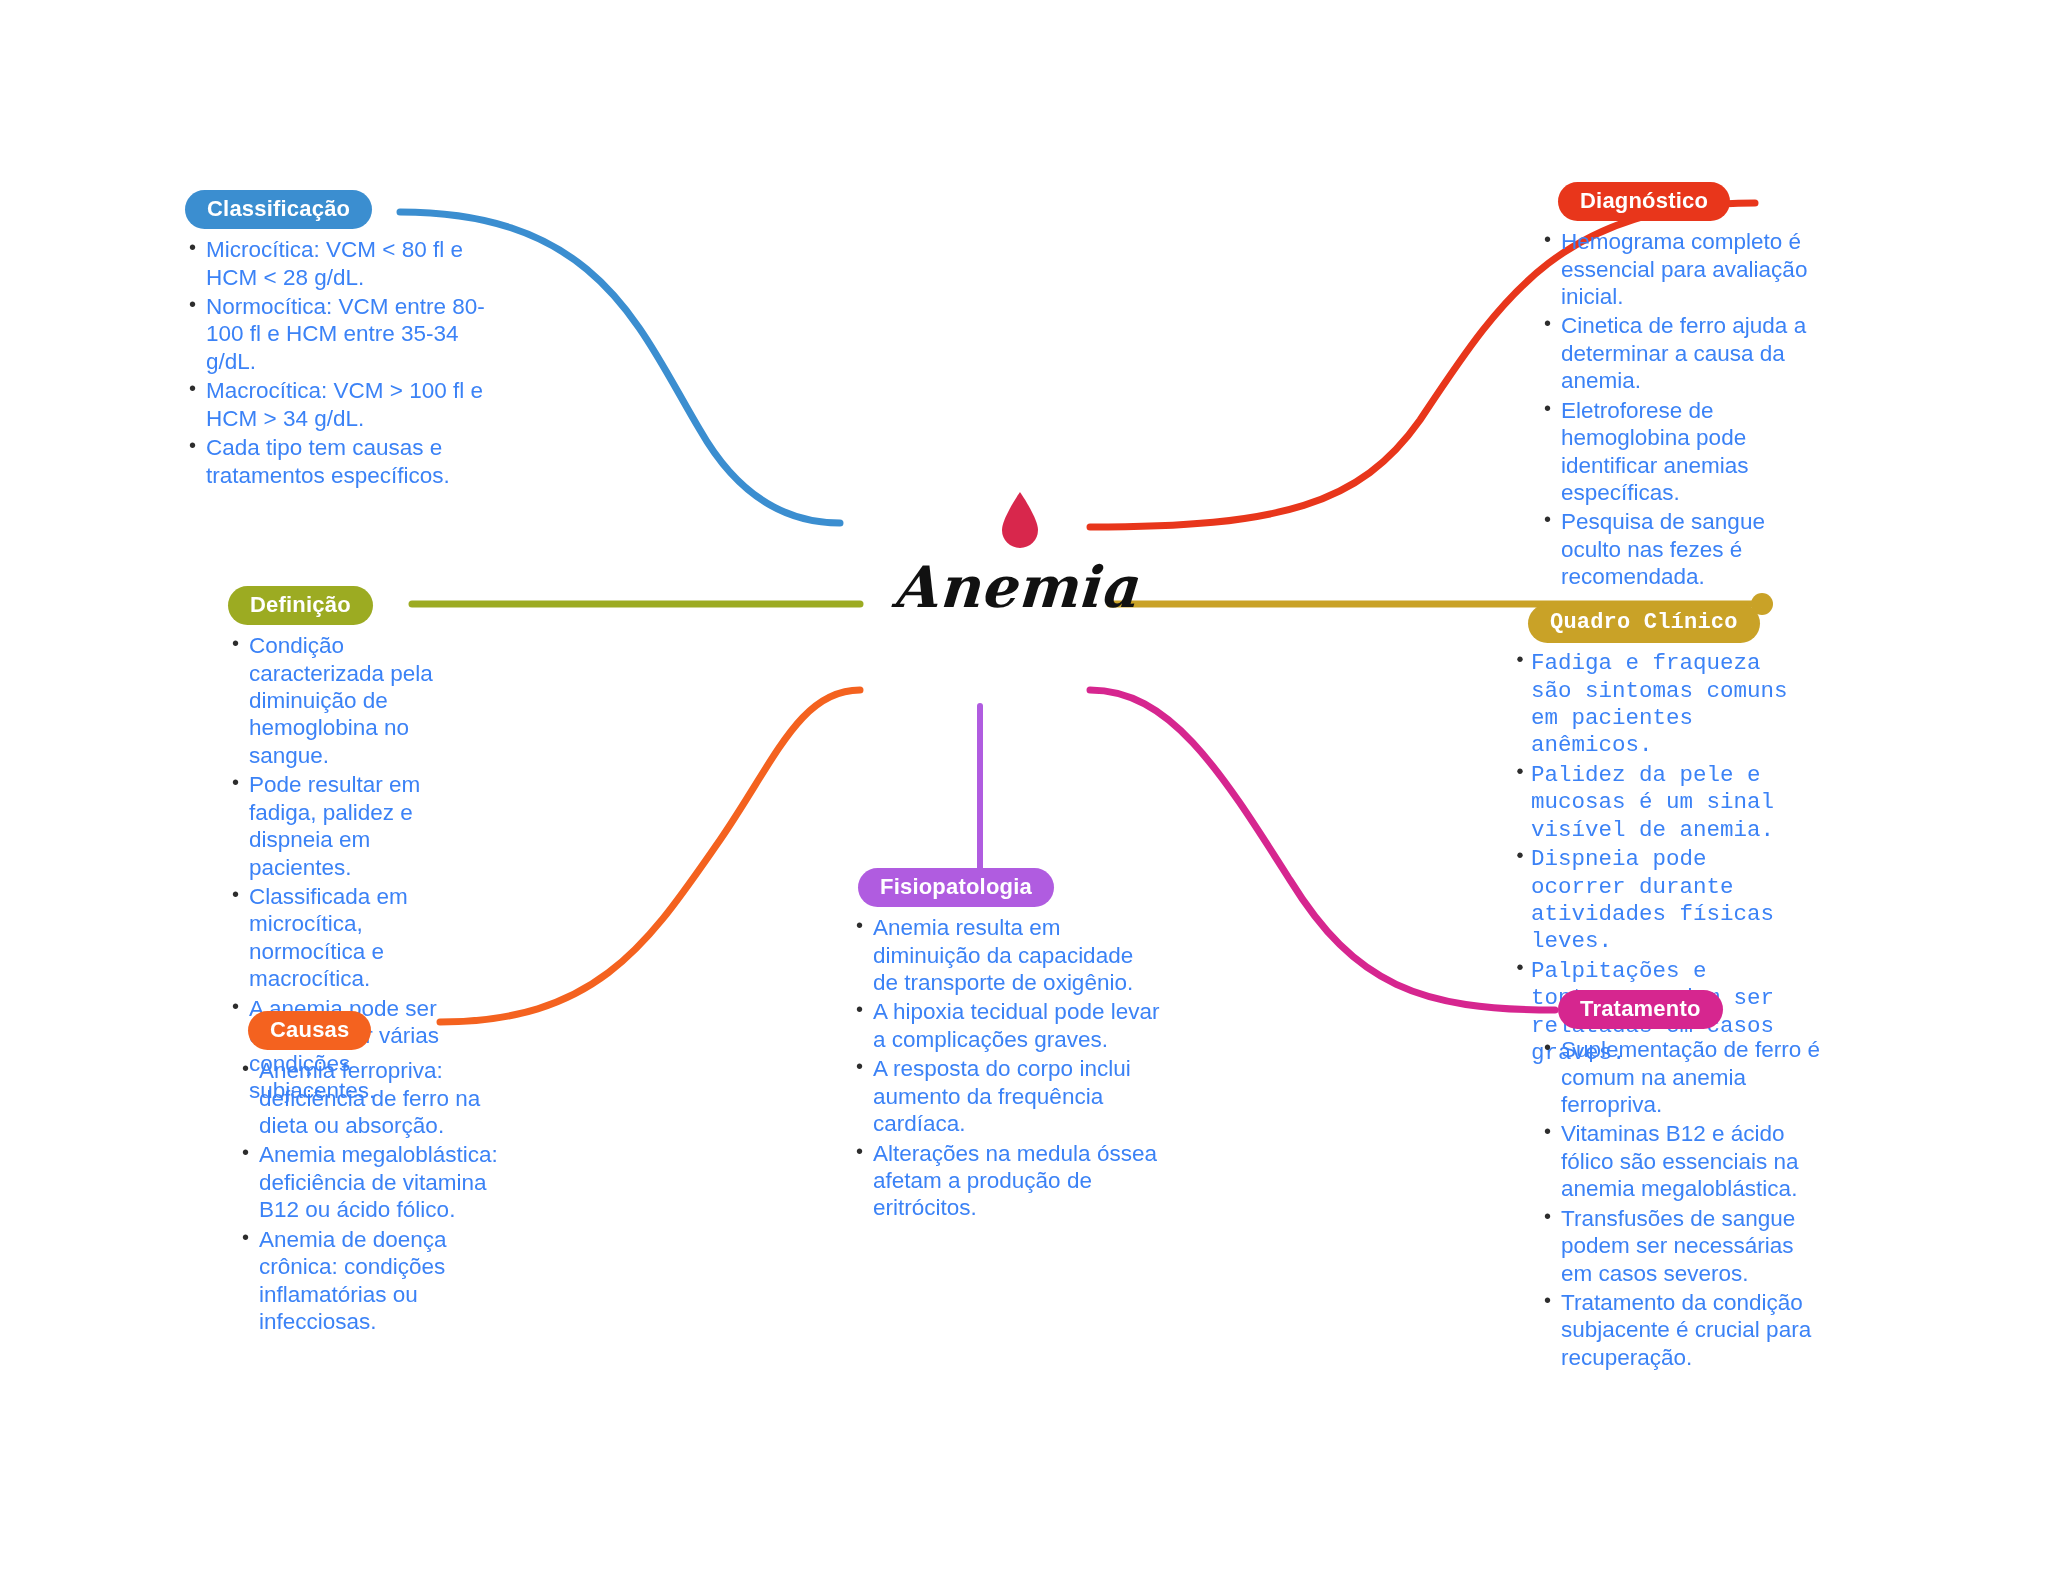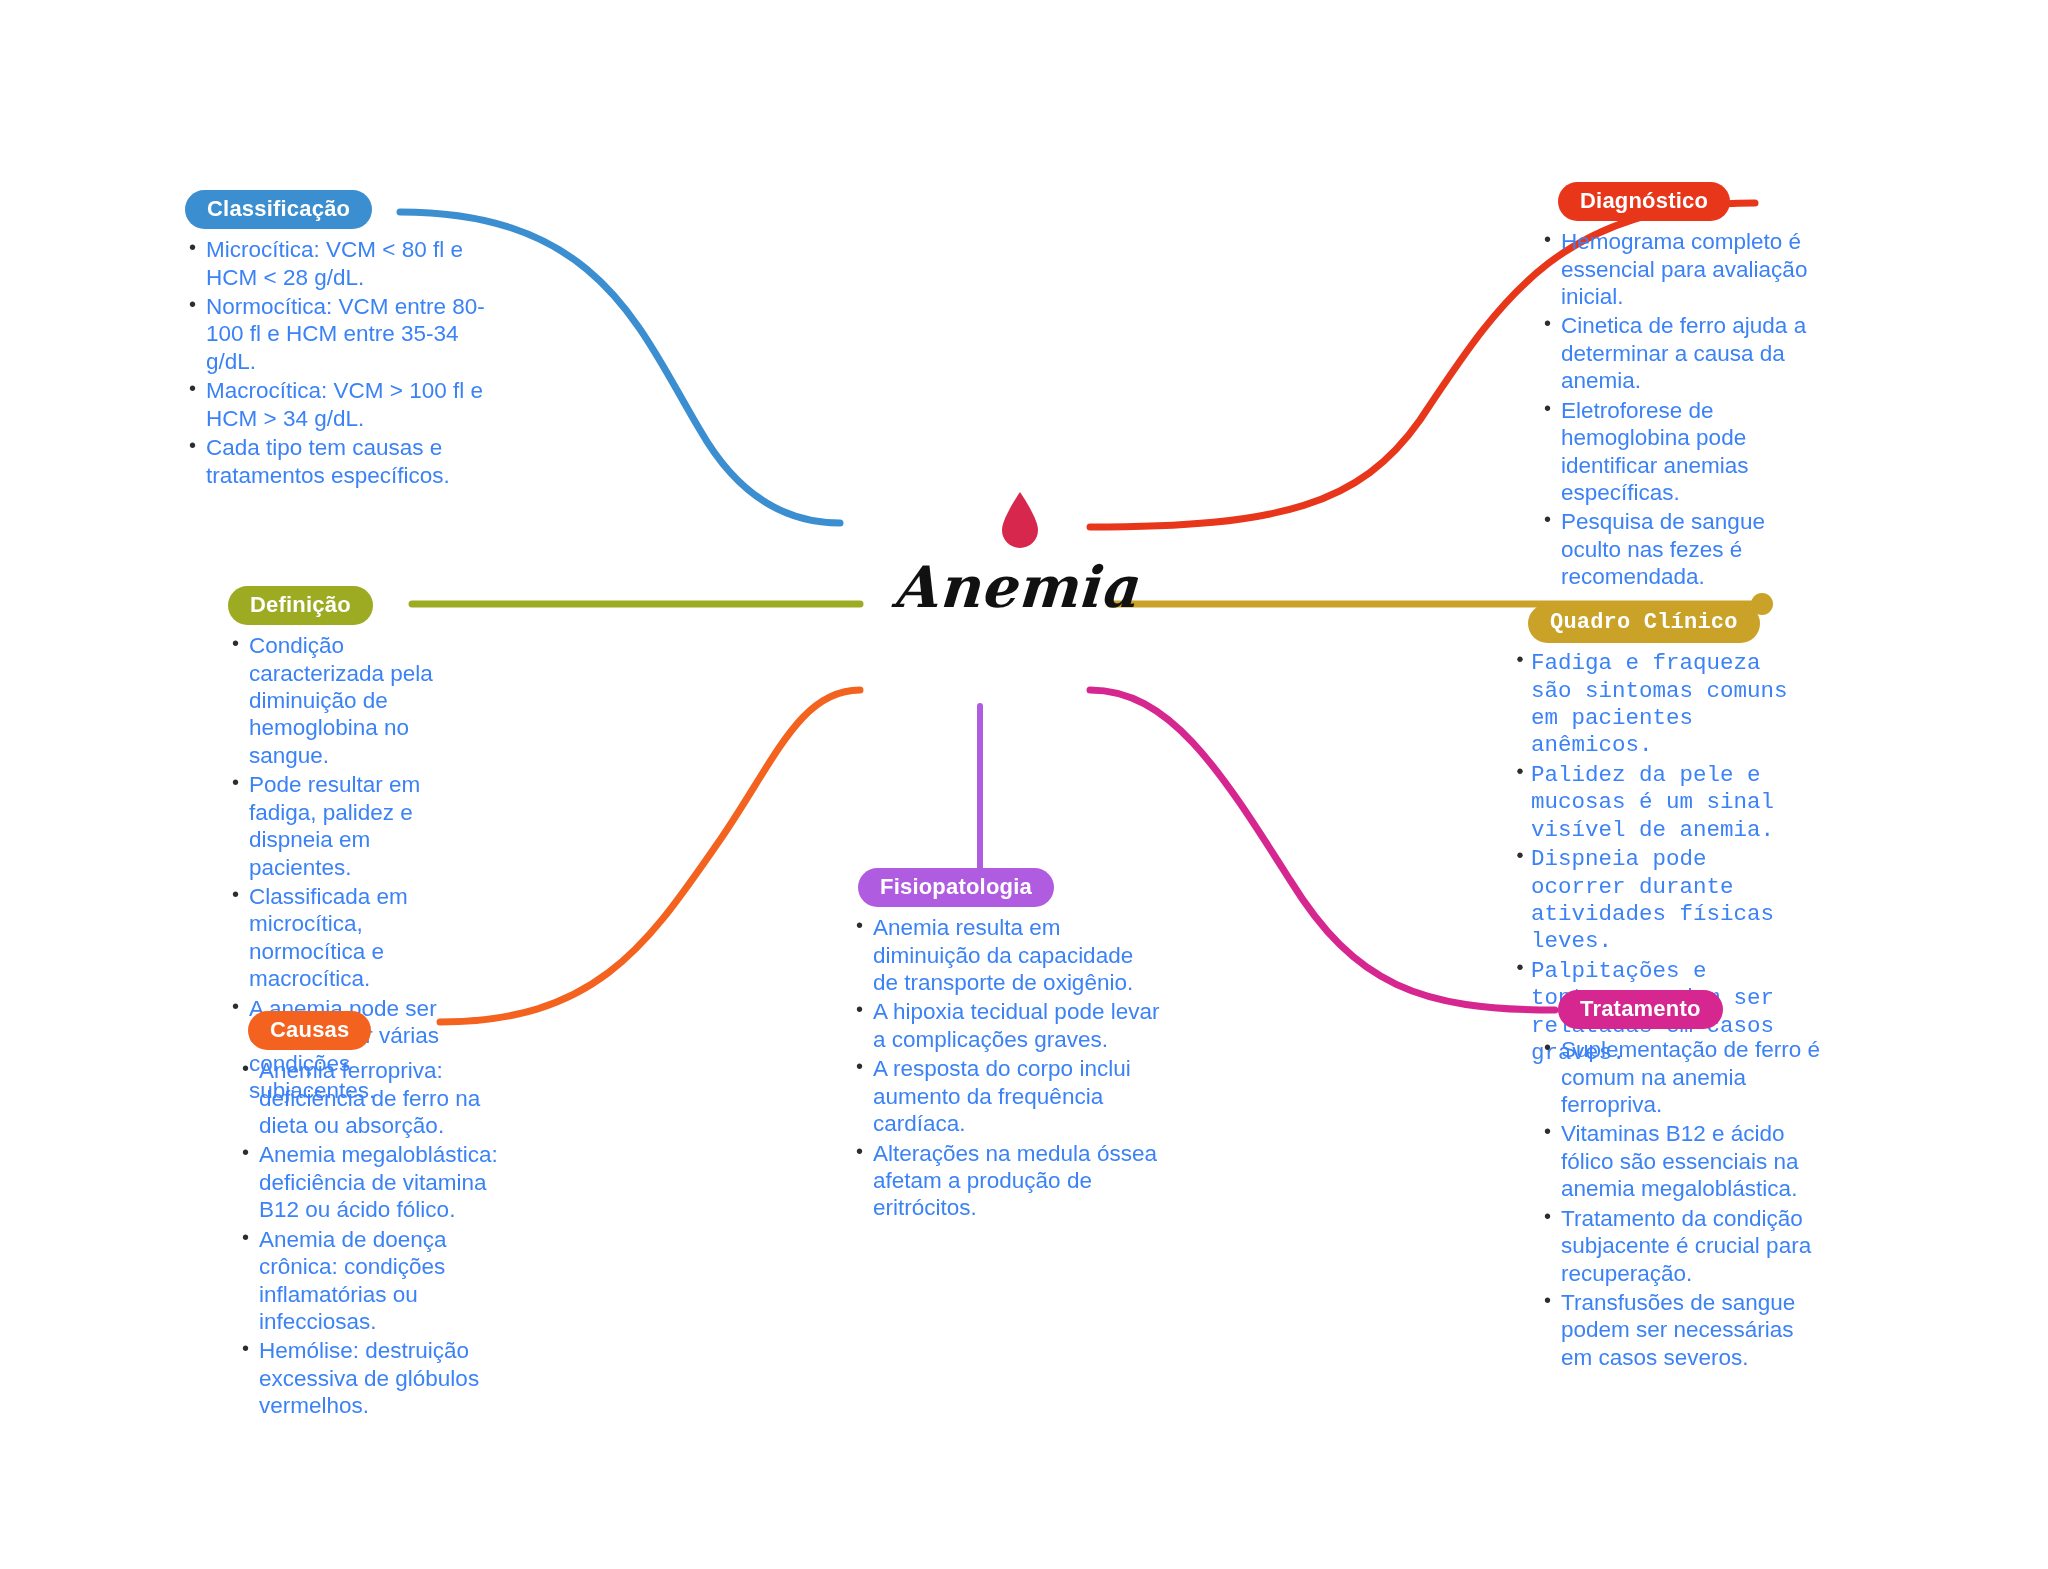--- a/index.html
+++ b/index.html
@@ -174,37 +174,36 @@
       <li>Palpitações e tonturas podem ser relatadas em casos graves.</li>
     </ul>
   </div>
 
   <div class="branch" id="branch-causas">
     <div class="branch-pill" style="background:#F4621F">Causas</div>
     <ul class="branch-list">
       <li>Anemia ferropriva: deficiência de ferro na dieta ou absorção.</li>
       <li>Anemia megaloblástica: deficiência de vitamina B12 ou ácido fólico.</li>
       <li>Anemia de doença crônica: condições inflamatórias ou infecciosas.</li>
-      <li>Hemólise: destruição excessiva de glóbulos vermelhos.</li>
     </ul>
   </div>
 
   <div class="branch" id="branch-fisiopatologia">
     <div class="branch-pill" style="background:#B05CE0">Fisiopatologia</div>
     <ul class="branch-list">
       <li>Anemia resulta em diminuição da capacidade de transporte de oxigênio.</li>
       <li>A hipoxia tecidual pode levar a complicações graves.</li>
       <li>A resposta do corpo inclui aumento da frequência cardíaca.</li>
       <li>Alterações na medula óssea afetam a produção de eritrócitos.</li>
     </ul>
   </div>
 
   <div class="branch" id="branch-tratamento">
     <div class="branch-pill" style="background:#D6268F">Tratamento</div>
     <ul class="branch-list">
       <li>Suplementação de ferro é comum na anemia ferropriva.</li>
       <li>Vitaminas B12 e ácido fólico são essenciais na anemia megaloblástica.</li>
+      <li>Transfusões de sangue podem ser necessárias em casos severos.</li>
       <li>Tratamento da condição subjacente é crucial para recuperação.</li>
-      <li>Transfusões de sangue podem ser necessárias em casos severos.</li>
     </ul>
   </div>
 
 </div>
 
 </body></html>

